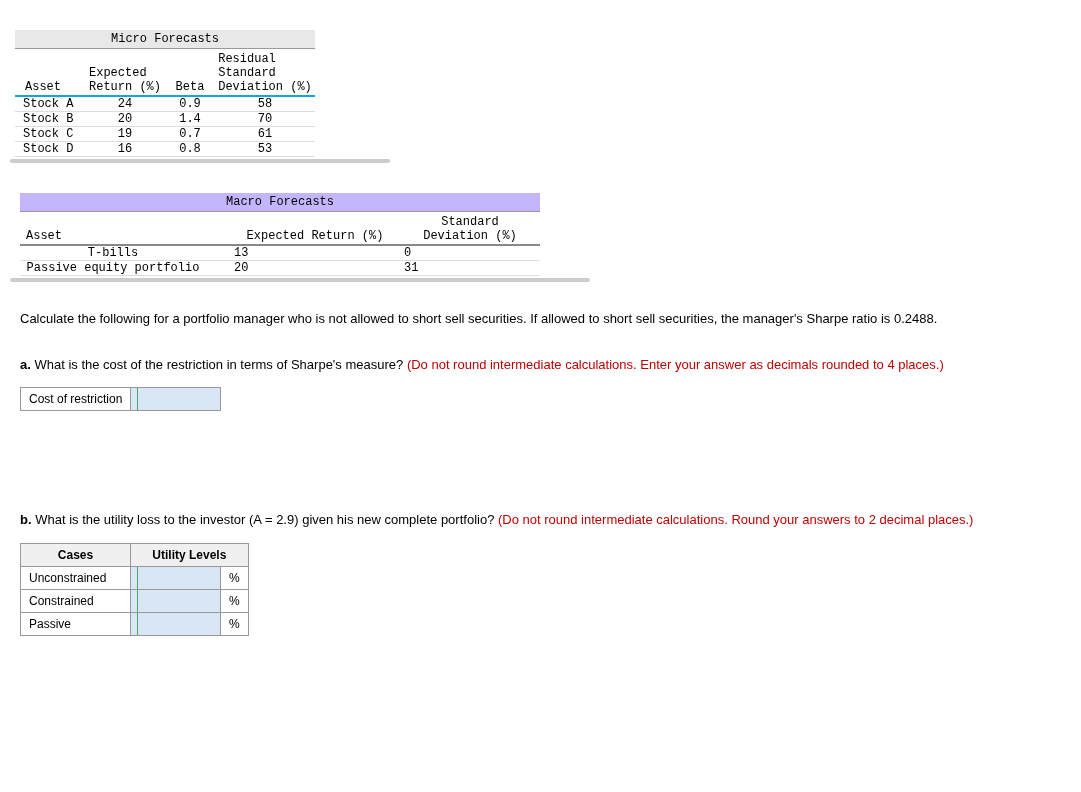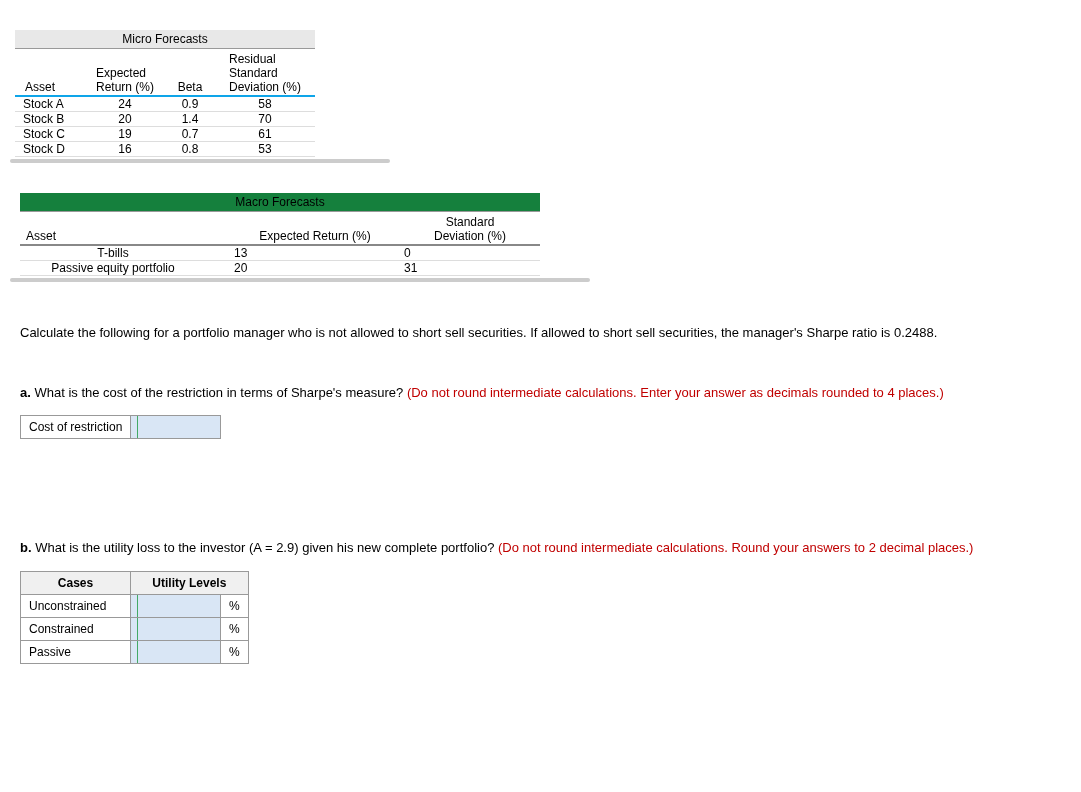--- a/index.html
+++ b/index.html
@@ -1,37 +1,37 @@
 <!DOCTYPE html>
 <html><head>
   <meta charset="utf-8">
   <style>
     * { box-sizing: border-box; }
     body { font-family: Arial, Helvetica, sans-serif; font-size: 13px; color: #000; margin: 0; padding: 10px 20px; width: 1081px; }
-    .mono { font-family: Liberation Sans, sans-serif; font-size: 12px; }
+    .mono { font-family: Liberation Mono, monospace; font-size: 12px; }
     
     .table1 { display: grid; grid-template-columns: 70px 80px 50px 100px; margin-top: 20px; margin-left: -5px; }
     .table1-title { grid-column: 1 / 5; text-align: center; background: #e8e8e8; border-bottom: 1px solid #999; padding: 2px 0; margin-bottom: 2px;}
     .table1 .head { text-align: left; border-bottom: 2px solid #0ea5e9; padding: 1px 4px; display:flex; align-items:flex-end; justify-content:center; white-space:pre; }
     .table1 .head.asset { justify-content:flex-start; padding-left:10px;}
     .table1 .cell { text-align: center; padding: 0 4px; border-bottom: 1px solid #ddd; }
     .table1 .cell.first { text-align: left; padding-left: 8px;}
     .table1-wrap { width: 360px; position:relative; }
     .table1-wrap::after { content:''; display:block; height:4px; background:#ccc; margin-top:2px; border-radius:2px; width: 380px; margin-left:-10px;}
 
     .table2-wrap { width: 560px; margin-top: 30px; position:relative;}
     .table2-wrap::after { content:''; display:block; height:4px; background:#ccc; margin-top:2px; border-radius:2px; width: 580px; margin-left:-10px;}
     .table2 { display: grid; grid-template-columns: 210px 170px 140px; }
-    .table2-title { grid-column: 1 / 4; text-align: center; background: #15803d; border-bottom: 1px solid #999; padding: 2px 0; margin-bottom: 2px;}
+    .table2-title { grid-column: 1 / 4; text-align: center; background: #c4b5fd; border-bottom: 1px solid #999; padding: 2px 0; margin-bottom: 2px;}
     .table2 .head { text-align: center; border-bottom: 2px solid #888; padding: 1px 4px; display:flex; align-items:flex-end; justify-content:center; white-space:pre;}
     .table2 .head.asset { justify-content:flex-start; padding-left:6px;}
     .table2 .cell { padding: 0 30px 0 4px; border-bottom: 1px solid #ddd;}
     .table2 .cell.first { text-align: center; padding-left: 6px;}
 
-    .body-text { margin-top: 42px; line-height: 1.4; }
+    .body-text { margin-top: 28px; line-height: 1.4; }
     .red-bold { color: #c00000; font-weight: normal; }
     .bold { font-weight: bold; }
 
     .answer-table { border-collapse: collapse; margin-top: 12px; }
     .answer-table td, .answer-table th { border: 1px solid #999; padding: 4px 8px; font-size: 12px; text-align:left; vertical-align:middle;}
     .answer-table th { background: #f0f0f0; font-weight: bold; text-align:center;}
     .ans-cell { background: #d9e6f5; min-width: 90px; height: 18px; padding:0; position:relative;}
     .ans-cell::before { content:''; position:absolute; left:6px; top:0; bottom:0; width:1px; background:#4a6; }
     .pct-cell { width: 22px; text-align:center; padding:2px;}
     .label-cell { min-width: 110px; }

